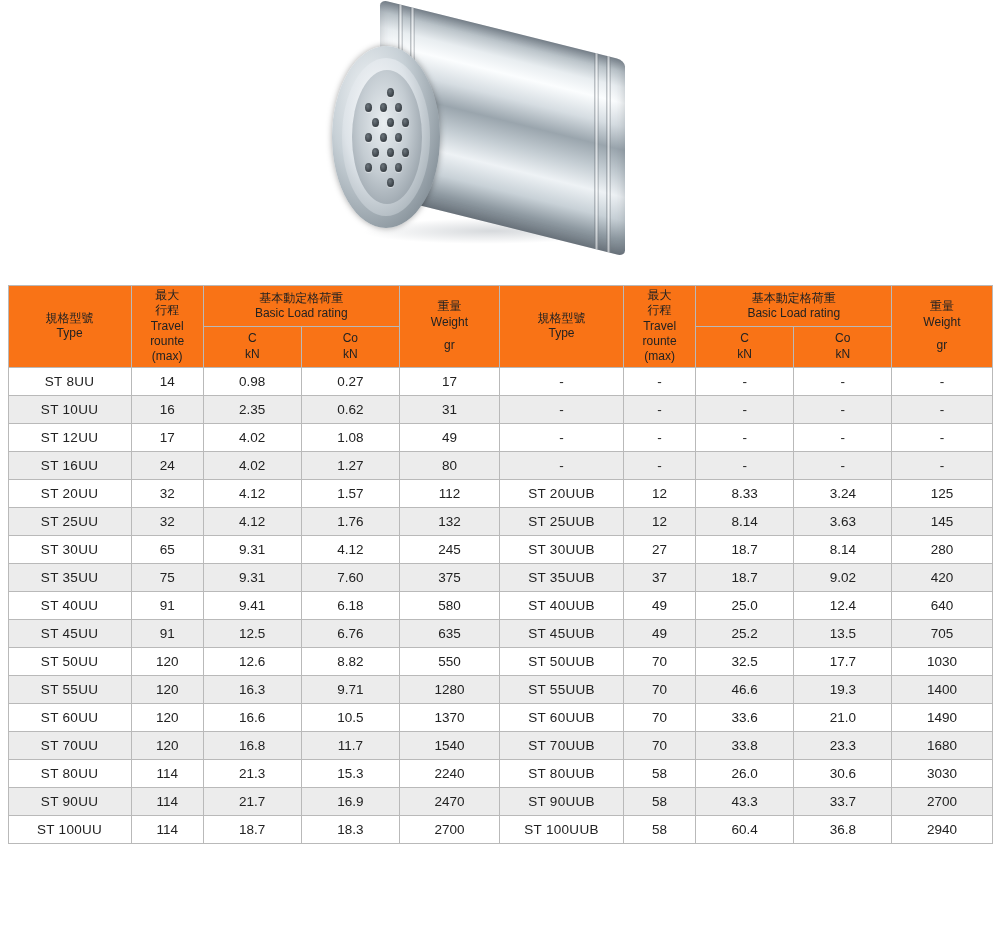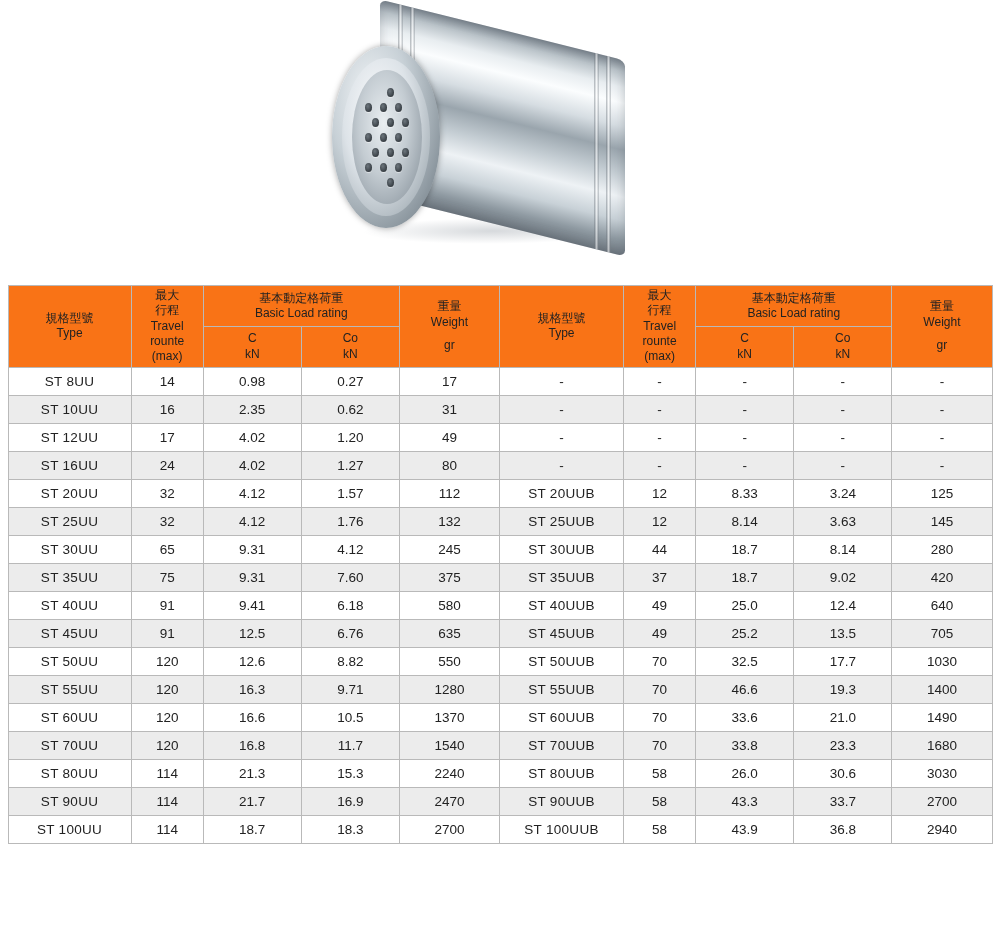--- a/index.html
+++ b/index.html
@@ -294,21 +294,21 @@
           <td class="type">-</td>
           <td>-</td>
           <td>-</td>
           <td>-</td>
           <td>-</td>
         </tr>
         <tr>
           <td class="type">ST 12UU</td>
           <td>17</td>
           <td>4.02</td>
-          <td>1.20</td>
+          <td>1.08</td>
           <td>49</td>
           <td class="type">-</td>
           <td>-</td>
           <td>-</td>
           <td>-</td>
           <td>-</td>
         </tr>
         <tr>
           <td class="type">ST 16UU</td>
           <td>24</td>
@@ -345,21 +345,21 @@
           <td>3.63</td>
           <td>145</td>
         </tr>
         <tr>
           <td class="type">ST 30UU</td>
           <td>65</td>
           <td>9.31</td>
           <td>4.12</td>
           <td>245</td>
           <td class="type">ST  30UUB</td>
-          <td>44</td>
+          <td>27</td>
           <td>18.7</td>
           <td>8.14</td>
           <td>280</td>
         </tr>
         <tr>
           <td class="type">ST 35UU</td>
           <td>75</td>
           <td>9.31</td>
           <td>7.60</td>
           <td>375</td>
@@ -466,19 +466,19 @@
           <td>2700</td>
         </tr>
         <tr>
           <td class="type">ST 100UU</td>
           <td>114</td>
           <td>18.7</td>
           <td>18.3</td>
           <td>2700</td>
           <td class="type">ST 100UUB</td>
           <td>58</td>
-          <td>43.9</td>
+          <td>60.4</td>
           <td>36.8</td>
           <td>2940</td>
         </tr>
       </tbody>
   </table>
 </div>
 
 </body></html>

